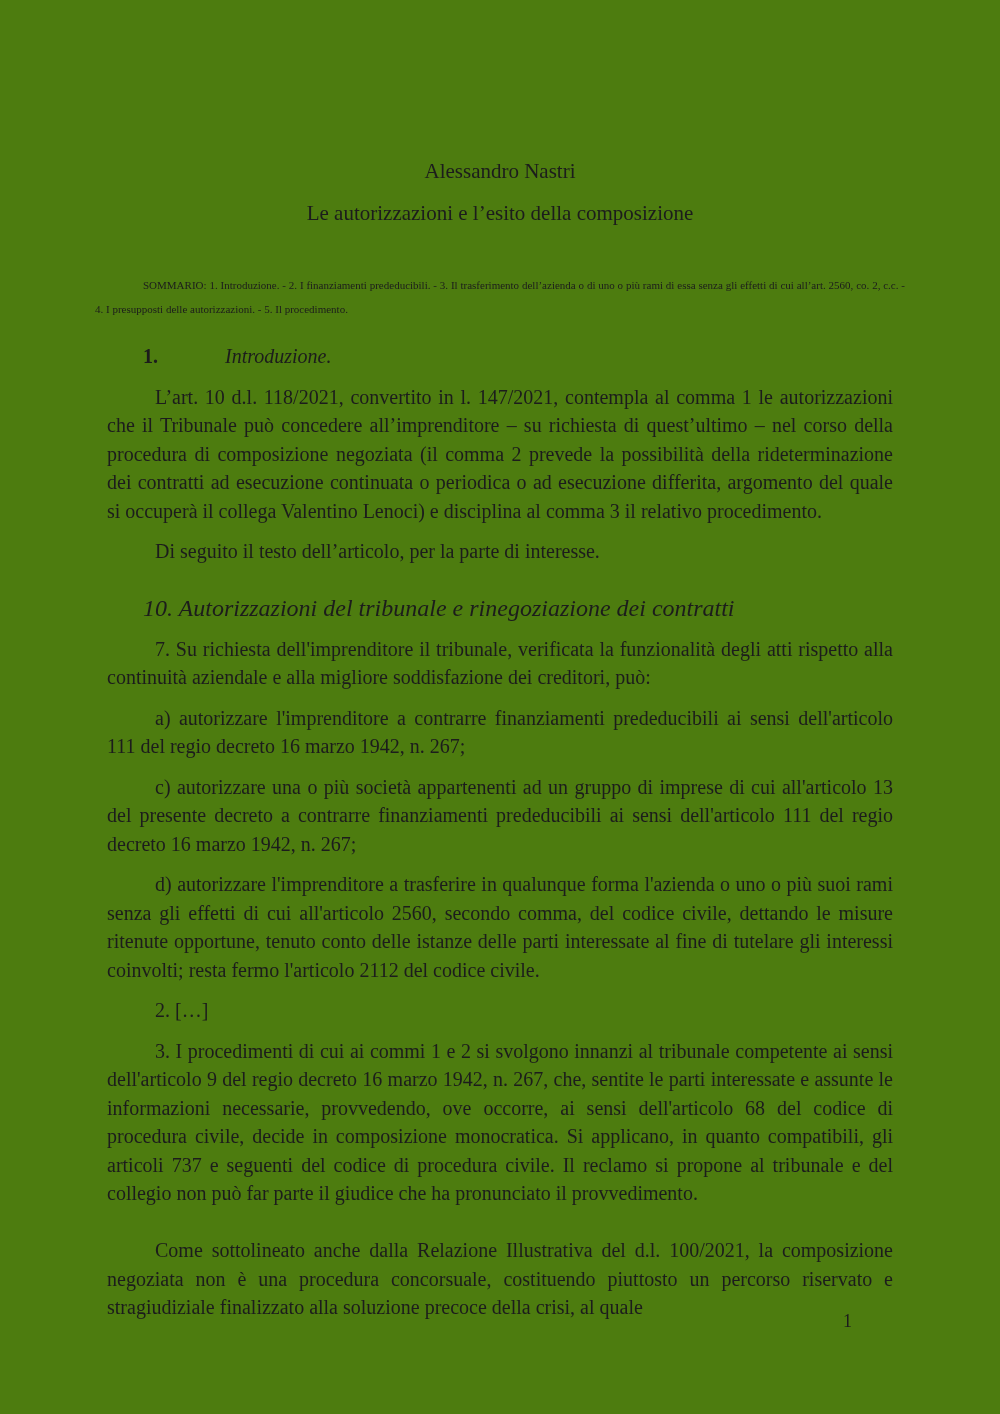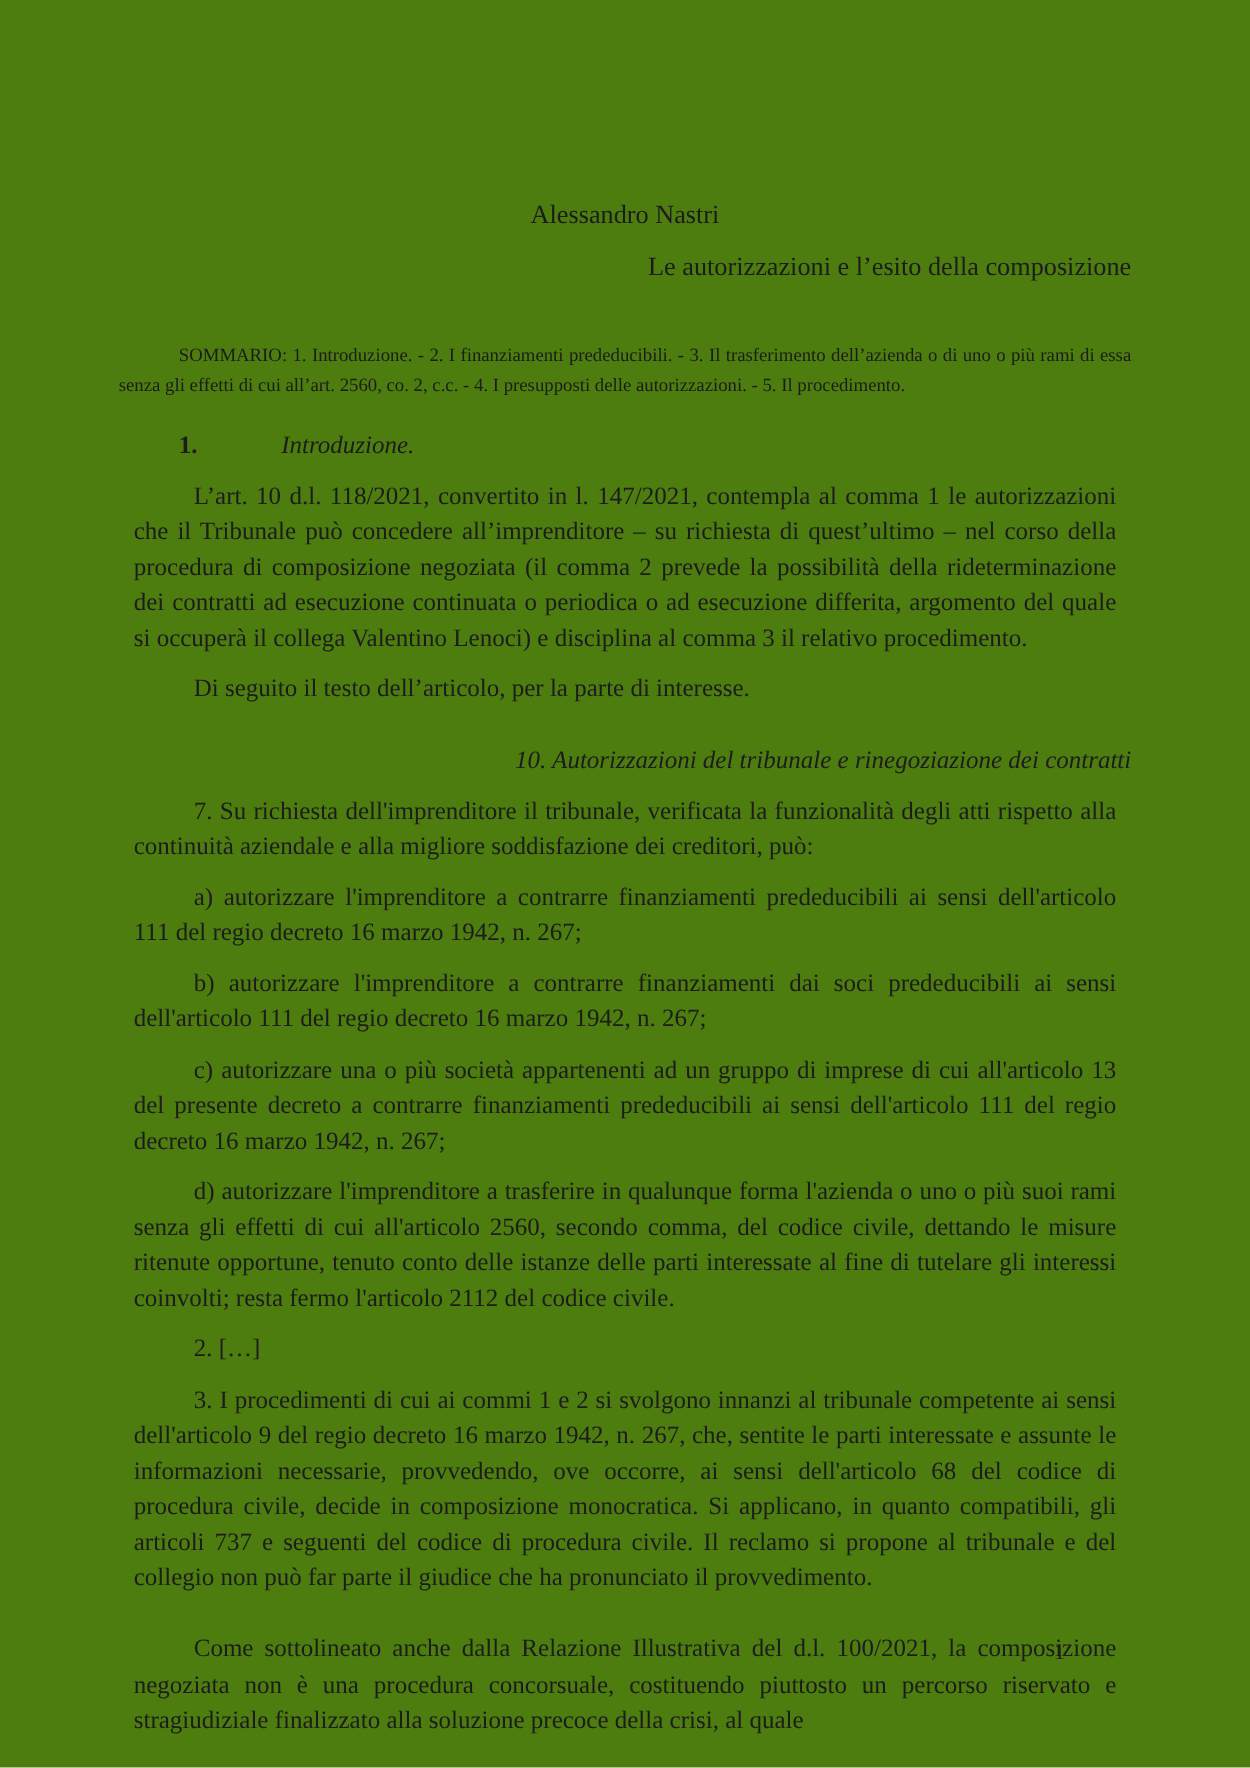--- a/index.html
+++ b/index.html
@@ -19,29 +19,29 @@
     padding: 158px 95px 0 95px;
     overflow: hidden;
   }
   .author {
     text-align: center;
     font-size: 21px;
     line-height: 26px;
     margin: 0;
   }
   .doc-title {
-    text-align: right;
+    text-align: center;
     font-size: 21px;
     line-height: 26px;
     margin: 16px 0 0 0;
     font-weight: normal;
   }
   .summary {
     margin: 47px 0 0 0;
-    font-size: 15px;
+    font-size: 11px;
     line-height: 24px;
     text-align: justify;
     text-indent: 48px;
   }
   .section-heading {
     margin: 21px 0 0 0;
     font-size: 20px;
     line-height: 28.5px;
     text-indent: 48px;
   }
@@ -59,25 +59,25 @@
   }
   .body-para {
     margin: 12px;
     font-size: 20px;
     line-height: 28.5px;
     text-align: justify;
     text-indent: 48px;
   }
   .article-heading {
     margin: 28.5px 0 0 0;
-    font-size: 20px;
+    font-size: 24px;
     line-height: 28.5px;
     font-style: italic;
     text-indent: 48px;
-    text-align: right;
+    text-align: left;
   }
   .closing {
     margin-top: 28.5px;
   }
   .page-number {
     position: absolute;
     top: 1310px;
     left: 843px;
     font-size: 18px;
     line-height: 22px;
@@ -99,21 +99,20 @@
   <p class="body-para">L’art. 10 d.l. 118/2021, convertito in l. 147/2021, contempla al comma 1 le autorizzazioni che il Tribunale può concedere all’imprenditore – su richiesta di quest’ultimo – nel corso della procedura di composizione negoziata (il comma 2 prevede la possibilità della rideterminazione dei contratti ad esecuzione continuata o periodica o ad esecuzione differita, argomento del quale si occuperà il collega Valentino Lenoci) e disciplina al comma 3 il relativo procedimento.</p>
 
   <p class="body-para">Di seguito il testo dell’articolo, per la parte di interesse.</p>
 
   <p class="article-heading">10. Autorizzazioni del tribunale e rinegoziazione dei contratti</p>
 
   <p class="body-para">7. Su richiesta dell'imprenditore il tribunale, verificata la funzionalità degli atti rispetto alla continuità aziendale e alla migliore soddisfazione dei creditori, può:</p>
 
   <p class="body-para">a) autorizzare l'imprenditore a contrarre finanziamenti prededucibili ai sensi dell'articolo 111 del regio decreto 16 marzo 1942, n. 267;</p>
 
-  <p class="body-para">b) autorizzare l'imprenditore a contrarre finanziamenti dai soci prededucibili ai sensi dell'articolo 111 del regio decreto 16 marzo 1942, n. 267;</p>
 
   <p class="body-para">c) autorizzare una o più società appartenenti ad un gruppo di imprese di cui all'articolo 13 del presente decreto a contrarre finanziamenti prededucibili ai sensi dell'articolo 111 del regio decreto 16 marzo 1942, n. 267;</p>
 
   <p class="body-para">d) autorizzare l'imprenditore a trasferire in qualunque forma l'azienda o uno o più suoi rami senza gli effetti di cui all'articolo 2560, secondo comma, del codice civile, dettando le misure ritenute opportune, tenuto conto delle istanze delle parti interessate al fine di tutelare gli interessi coinvolti; resta fermo l'articolo 2112 del codice civile.</p>
 
   <p class="body-para">2. […]</p>
 
   <p class="body-para">3. I procedimenti di cui ai commi 1 e 2 si svolgono innanzi al tribunale competente ai sensi dell'articolo 9 del regio decreto 16 marzo 1942, n. 267, che, sentite le parti interessate e assunte le informazioni necessarie, provvedendo, ove occorre, ai sensi dell'articolo 68 del codice di procedura civile, decide in composizione monocratica. Si applicano, in quanto compatibili, gli articoli 737 e seguenti del codice di procedura civile. Il reclamo si propone al tribunale e del collegio non può far parte il giudice che ha pronunciato il provvedimento.</p>
 
   <p class="body-para closing">Come sottolineato anche dalla Relazione Illustrativa del d.l. 100/2021, la composizione negoziata non è una procedura concorsuale, costituendo piuttosto un percorso riservato e stragiudiziale finalizzato alla soluzione precoce della crisi, al quale</p>

